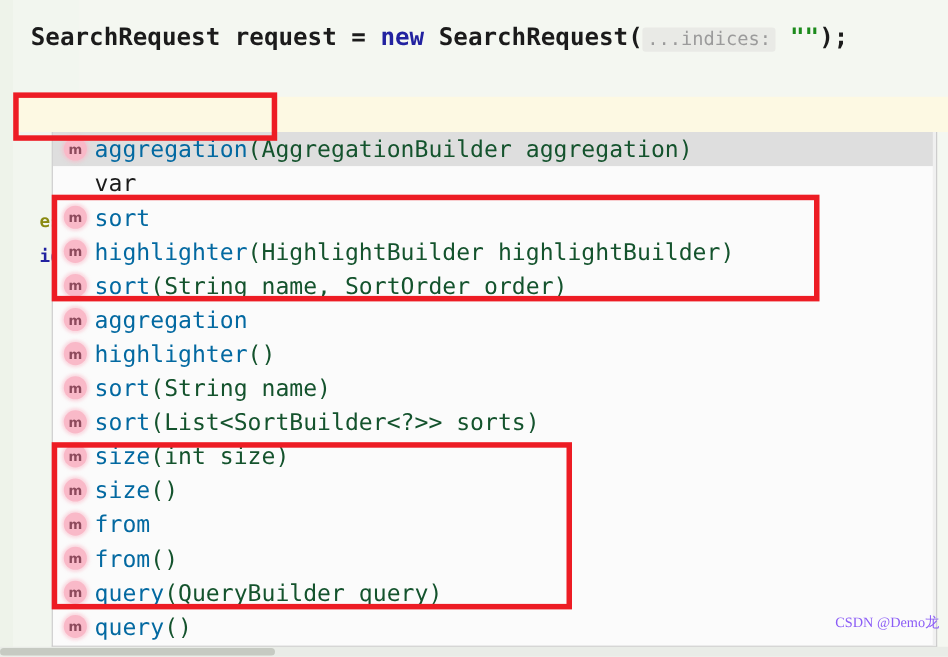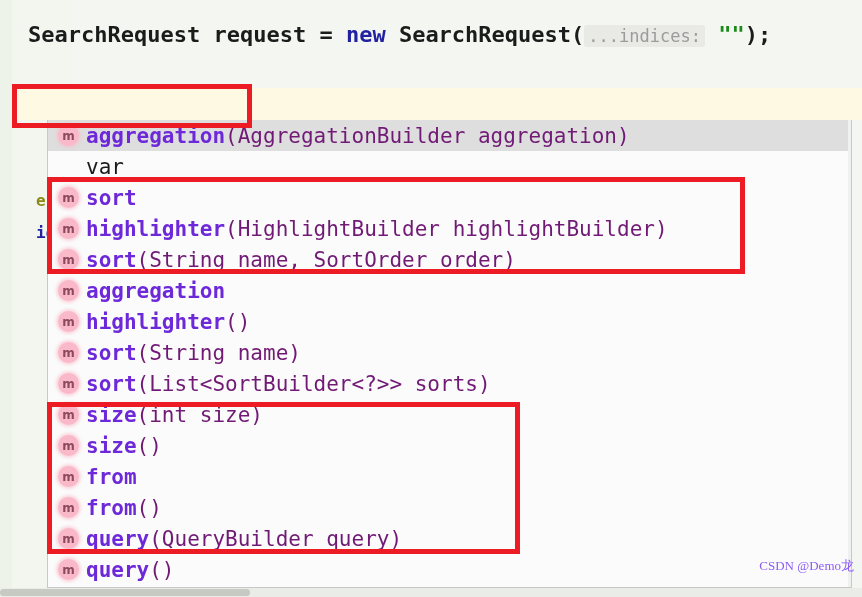--- a/index.html
+++ b/index.html
@@ -86,25 +86,25 @@
     color:#8d4a5c;
     font-family:"DejaVu Sans","Liberation Sans",sans-serif;
     font-size:12px; font-weight:700;
     display:flex; align-items:center; justify-content:center;
     margin-right:7px;
     box-shadow:0 0 3px 2px rgba(249,185,200,0.55);
   }
   .mIcon.hidden { visibility:hidden; }
   .mName {
     font-family:"DejaVu Sans Mono","Liberation Mono",monospace;
-    font-size:21px; font-weight:700; color:#6d28d9;
+    font-size:21px; font-weight:400; color:#0369a1;
   }
   .mSig {
     font-family:"DejaVu Sans Mono","Liberation Mono",monospace;
-    font-size:21px; font-weight:400; color:#701a75;
+    font-size:21px; font-weight:400; color:#14532d;
   }
   .row.plain .mName { font-weight:400; color:#1b1b1b; }
 
   
   #popScroll {
     position:absolute; right:0; top:0; width:3px; height:100%;
     background:#f0f0f0;
   }
 
   

